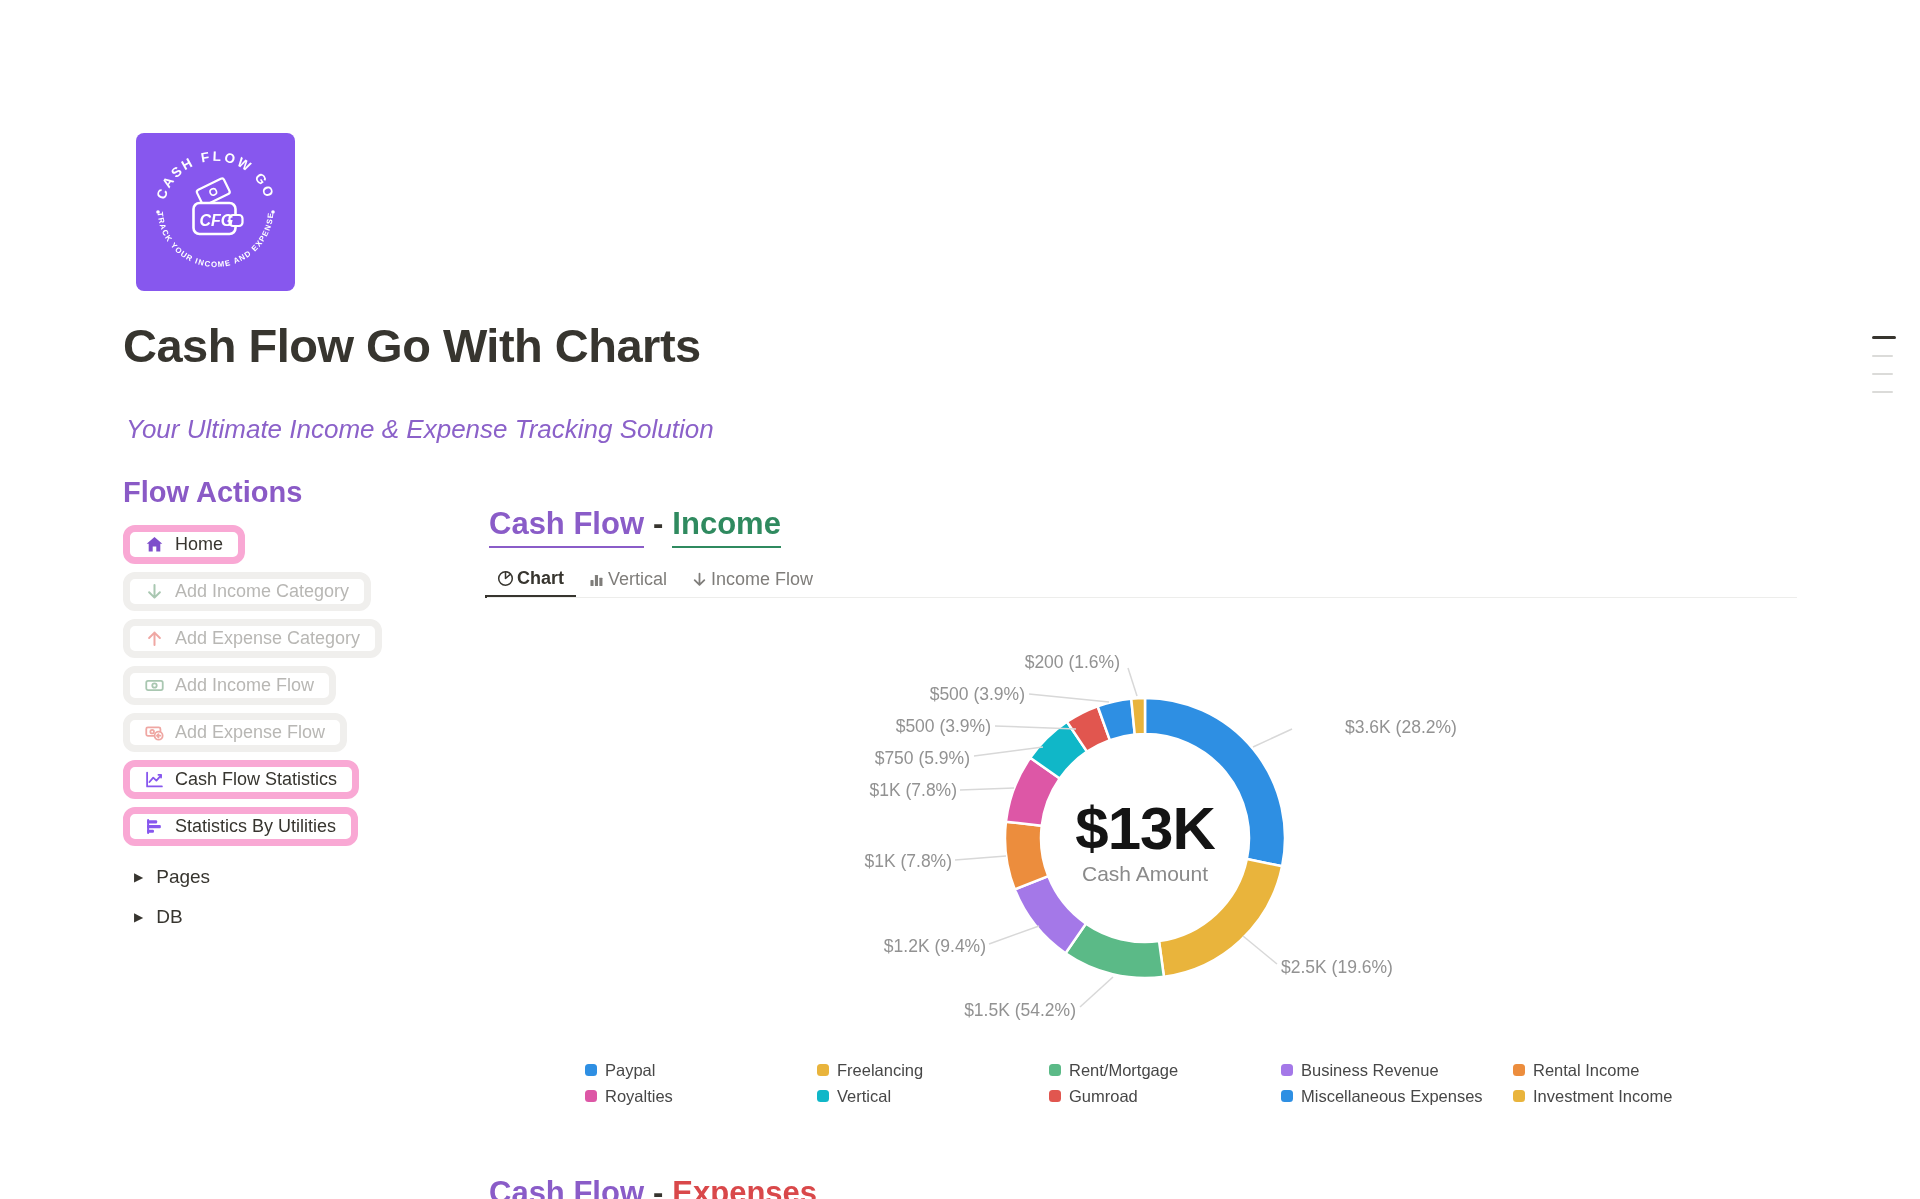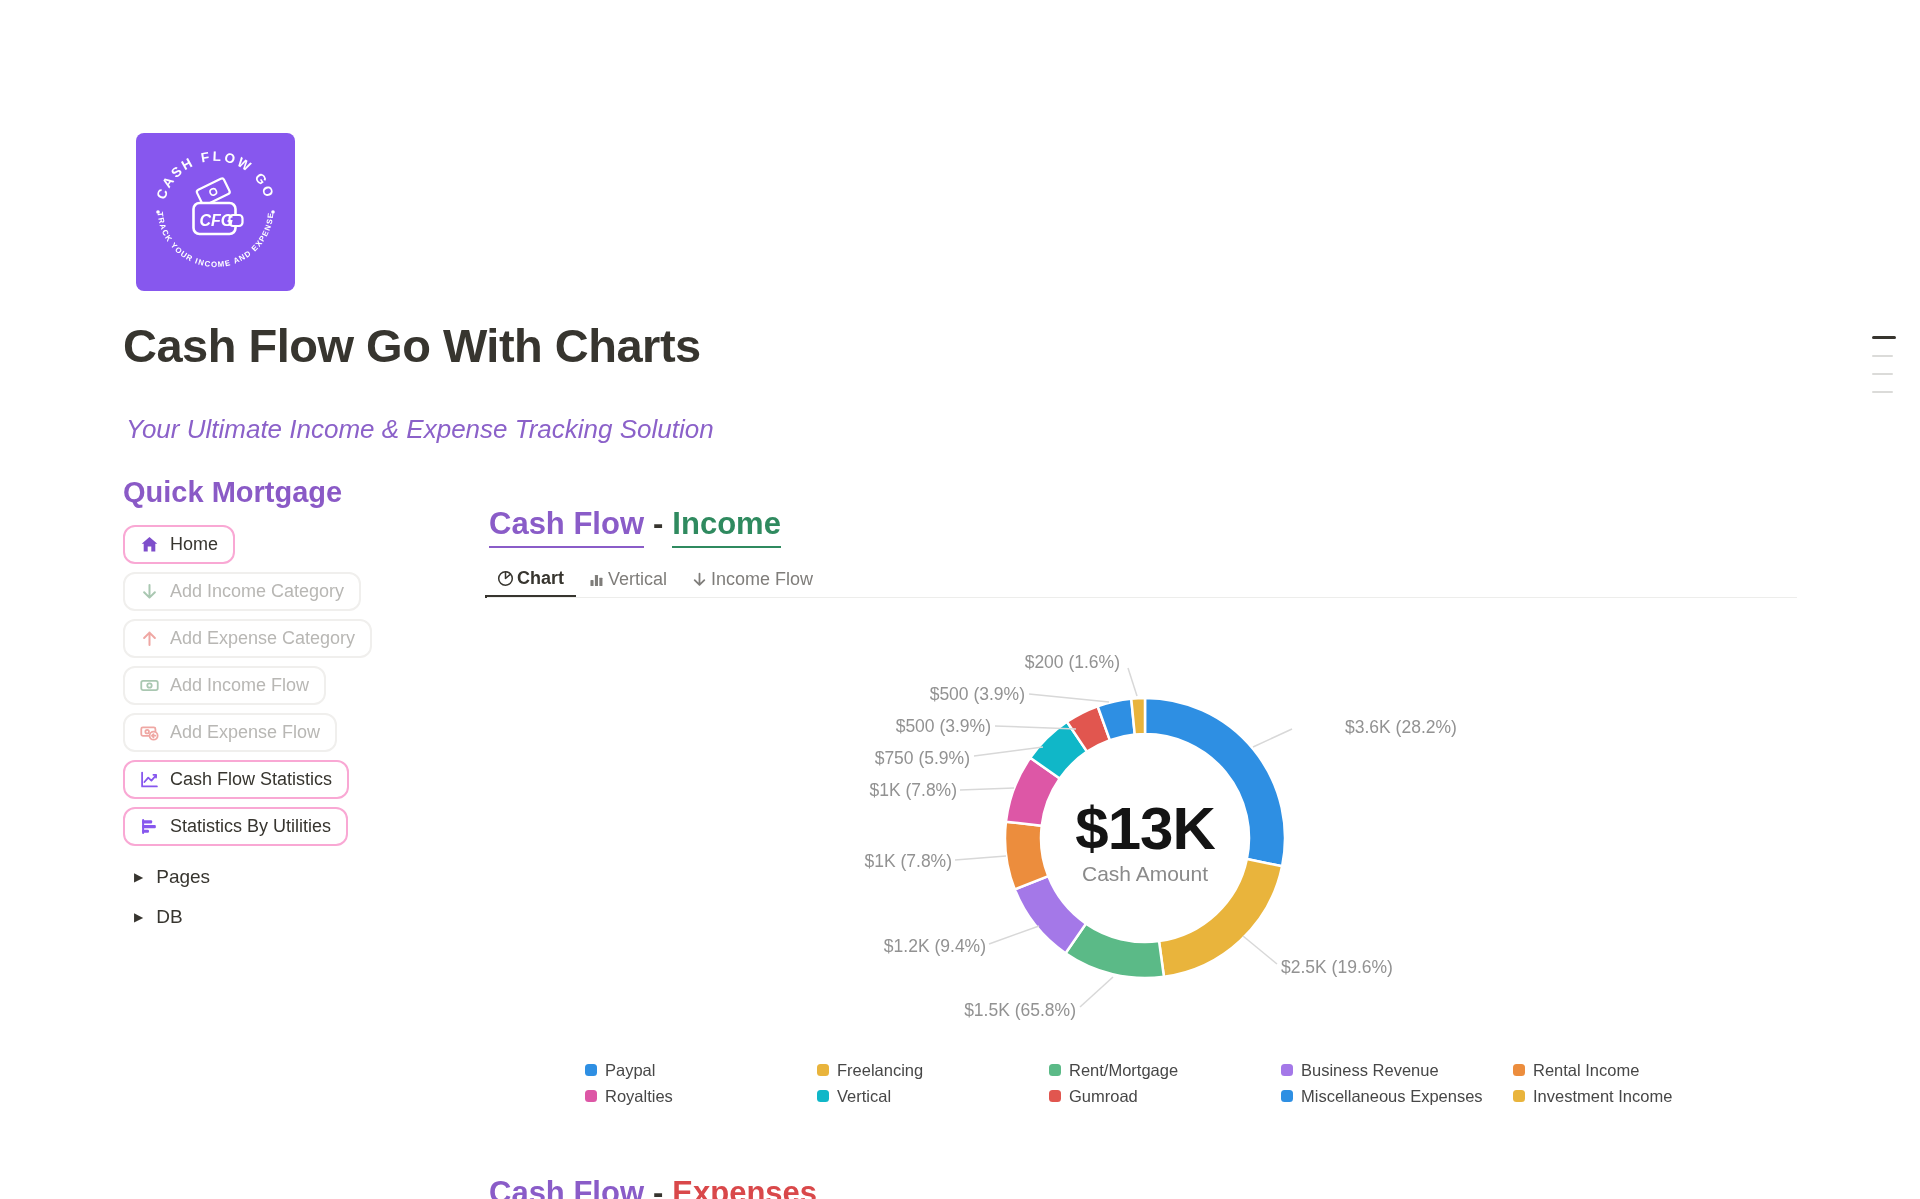--- a/index.html
+++ b/index.html
@@ -11,21 +11,21 @@
   .abs{position:absolute;}
 
   
   #page-title{left:123px;top:318px;font-size:47px;font-weight:700;color:#37352F;letter-spacing:-.5px;white-space:nowrap;}
   #page-subtitle{left:126px;top:414px;font-size:26px;font-weight:400;font-style:italic;color:#8B61C9;white-space:nowrap;}
 
   
   #sidebar{left:123px;top:476px;width:330px;}
   #qa-heading{font-size:29px;font-weight:700;color:#8A5AC6;margin:0 0 16px 0;}
   .qa-list{display:flex;flex-direction:column;gap:8px;align-items:flex-start;}
-  .qa-btn{display:flex;align-items:center;gap:11px;height:39px;padding:0 15px;border:2px solid #f9a8d4;
+  .qa-btn{display:flex;align-items:center;gap:11px;height:39px;padding:0 15px;border:7px solid #f9a8d4;
     border-radius:12px;background:#fff;font-size:18px;color:#37352F;width:max-content;cursor:pointer;
     font-family:inherit;}
   .qa-btn.disabled{border-color:#F0EFED;color:#B8B7B4;}
   .qa-btn .ic{display:flex;width:19px;height:19px;}
   .qa-btn .ic svg{width:19px;height:19px;}
   .toggles{margin-top:16px;display:flex;flex-direction:column;gap:11px;}
   .toggle-row{display:flex;align-items:center;gap:13px;font-size:19px;color:#37352F;height:29px;margin-left:11px;cursor:pointer;}
   .tri{font-size:12px;line-height:1;color:#37352F;}
 
   
@@ -86,21 +86,21 @@
       <rect x="-22" y="-14" width="42" height="31" rx="6" fill="#8757EE" stroke="#ffffff" stroke-width="2.6"></rect>
       <rect x="14" y="-2" width="13" height="11" rx="3.5" fill="#8757EE" stroke="#ffffff" stroke-width="2.2"></rect>
       <text x="-16" y="9" font-size="16" font-weight="700" font-style="italic" fill="#ffffff" font-family="Liberation Sans, sans-serif">CFG</text>
     </g>
   </svg>
 
   <div class="abs" id="page-title">Cash Flow Go With Charts</div>
   <div class="abs" id="page-subtitle">Your Ultimate Income &amp; Expense Tracking Solution</div>
 
   <div class="abs" id="sidebar">
-    <h2 id="qa-heading">Quick Mortgage</h2>
+    <h2 id="qa-heading">Flow Actions</h2>
     <div class="qa-list" id="qa-list">
         <button class="qa-btn">
           <span class="ic" style="color: rgb(126, 78, 203);">
             <svg viewBox="0 0 18 18">
               <path d="M9 1.8 16.4 8.4 H14.5 V15.6 H10.7 V11 H7.3 V15.6 H3.5 V8.4 H1.6 Z" fill="currentColor"></path>
             </svg>
           </span>
           <span>Home</span>
         </button>
         <button class="qa-btn disabled">
@@ -237,21 +237,21 @@
       <line x1="1109" y1="702" x2="1029" y2="694" stroke="#D8D8D8" stroke-width="1.5"></line>
       <line x1="1128" y1="668" x2="1137" y2="696" stroke="#D8D8D8" stroke-width="1.5"></line>
     </svg>
 
   <div class="abs" id="center-label">$13K</div>
   <div class="abs" id="center-sublabel">Cash Amount</div>
 
   <div id="callouts">
       <div class="callout" style="left: 1345px; top: 727px; transform: translate(0px, -50%);">$3.6K (28.2%)</div>
       <div class="callout" style="left: 1281px; top: 967px; transform: translate(0px, -50%);">$2.5K (19.6%)</div>
-      <div class="callout" style="left: 1076px; top: 1010px; transform: translate(-100%, -50%);">$1.5K (65.8%)</div>
+      <div class="callout" style="left: 1076px; top: 1010px; transform: translate(-100%, -50%);">$1.5K (54.2%)</div>
       <div class="callout" style="left: 986px; top: 946px; transform: translate(-100%, -50%);">$1.2K (9.4%)</div>
       <div class="callout" style="left: 952px; top: 861px; transform: translate(-100%, -50%);">$1K (7.8%)</div>
       <div class="callout" style="left: 957px; top: 790px; transform: translate(-100%, -50%);">$1K (7.8%)</div>
       <div class="callout" style="left: 970px; top: 758px; transform: translate(-100%, -50%);">$750 (5.9%)</div>
       <div class="callout" style="left: 991px; top: 726px; transform: translate(-100%, -50%);">$500 (3.9%)</div>
       <div class="callout" style="left: 1025px; top: 694px; transform: translate(-100%, -50%);">$500 (3.9%)</div>
       <div class="callout" style="left: 1120px; top: 662px; transform: translate(-100%, -50%);">$200 (1.6%)</div>
     </div>
 
   <div class="abs" id="legend">

